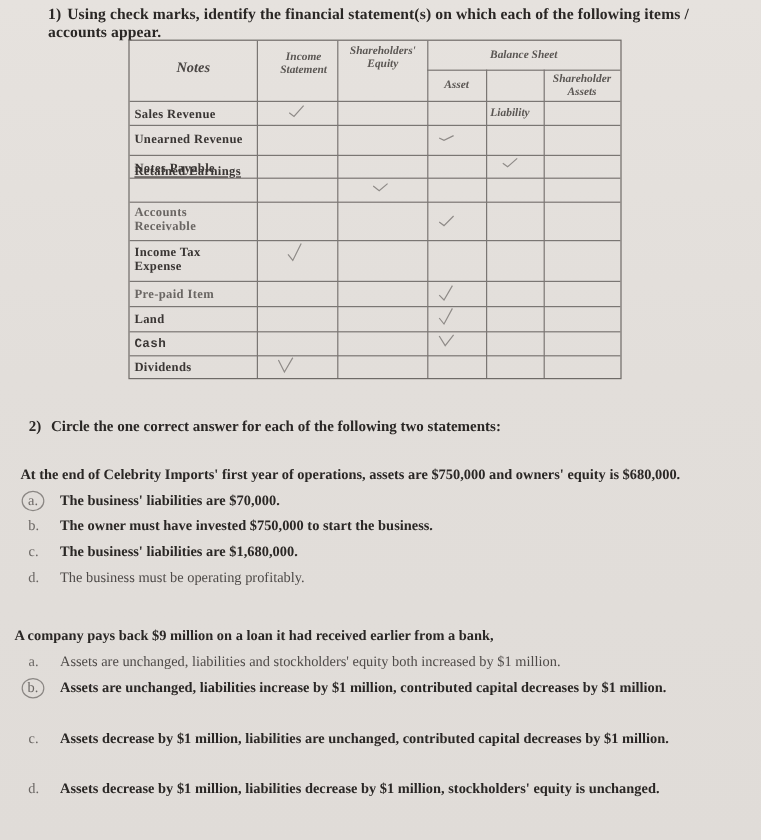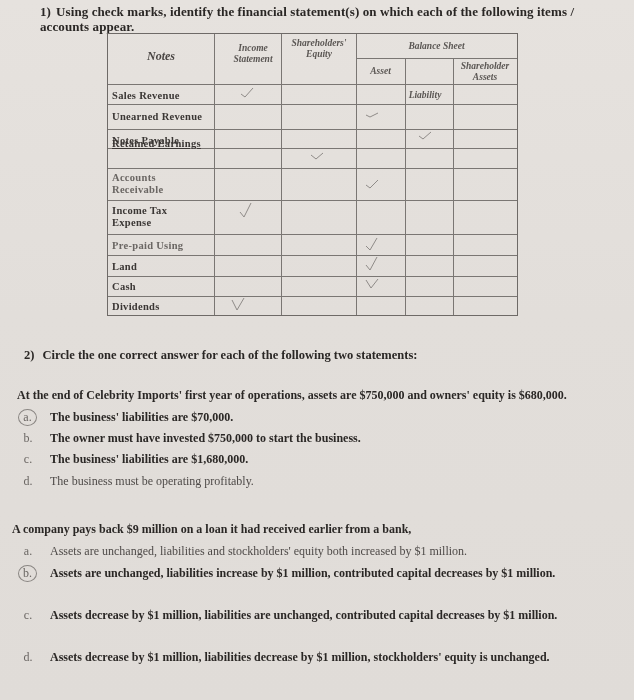--- a/index.html
+++ b/index.html
@@ -111,23 +111,23 @@
     <div class="hdr" style="left:248px; width:49px; top:32px;">Asset</div>
     <div class="hdr" style="left:293px; width:48px; top:32px;margin-top:24px;">Liability</div>
     <div class="hdr" style="left:345px; width:64px; top:27px;">Shareholder Assets</div>
 
     <div class="rowlabel" style="top:56px;">Sales Revenue</div>
     <div class="rowlabel" style="top:77px;">Unearned Revenue</div>
     <div class="rowlabel" style="top:101px;">Notes Payable</div>
     <div class="rowlabel" style="top:104px;text-decoration:underline;">Retained Earnings</div>
     <div class="rowlabel light" style="top:138px; width:70px;">Accounts Receivable</div>
     <div class="rowlabel" style="top:171px; width:70px;">Income Tax Expense</div>
-    <div class="rowlabel light" style="top:206px;">Pre-paid Using</div>
+    <div class="rowlabel light" style="top:206px;">Pre-paid Item</div>
     <div class="rowlabel" style="top:227px;">Land</div>
-    <div class="rowlabel" style="top:247px;">Cash</div>
+    <div class="rowlabel" style="top:247px;font-family:Liberation Mono, monospace;">Cash</div>
     <div class="rowlabel" style="top:267px;">Dividends</div>
 
     <div class="check" style="left:132px; top:53px;">
         <svg viewBox="0 0 14 12">
           <path d="M1 7 L5 10 L13 1" fill="none" stroke="#8f8b88" stroke-width="1"></path>
         </svg>
       </div>
     <div class="check" style="left:257px; top:75px;">
         <svg viewBox="0 0 14 12">
           <path d="M1 6 L5 8 L13 4" fill="none" stroke="#8f8b88" stroke-width="1"></path>

